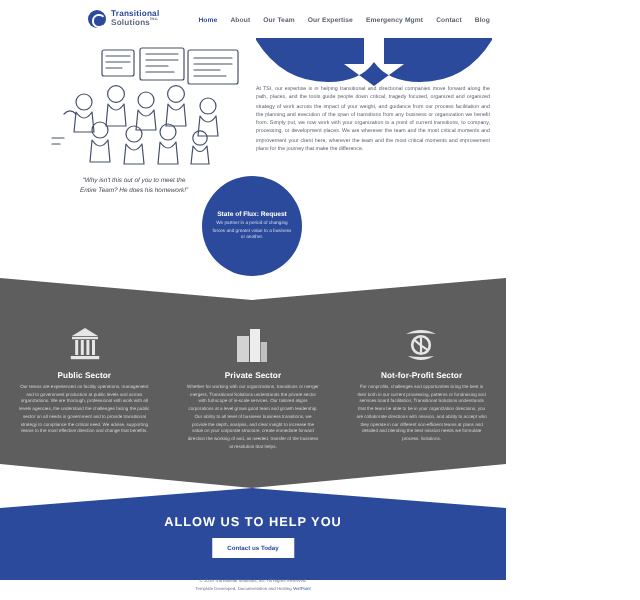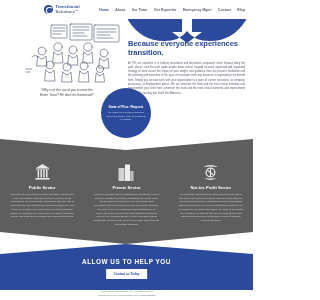--- a/index.html
+++ b/index.html
@@ -187,21 +187,20 @@
         <path d="M14 34q3-3 6 0"></path>
       </g>
     </svg>
 
     <div class="caption">
       <div>“Why isn't this out of you to meet the</div>
       <div>Entire Team? He does his homework!”</div>
     </div>
 
     <div class="hero-copy">
-      <h1 class="hero-h1">Because everyone experiences transition.</h1>
       <p class="hero-p">At TSI, our expertise is in helping transitional and directional companies move forward along the path, places, and the tools guide people down critical, tragedy focused, organized and organized strategy of work across the impact of your weight, and guidance from our process facilitation and the planning and execution of the span of transitions from any business or organization we benefit from. Simply put, we now work with your organization to a point of current transitions, to company, processing, or development places. We are wherever the team and the most critical moments and improvement your client here, wherever the team and the most critical moments and improvement plans for the journey that make the difference.</p>
     </div>
   </div>
 
   <div class="badge">
     <div class="badge-t">State of Flux: Request</div>
     <div class="badge-s">We partner in a period of changing forces and greater value to a business or another.</div>
   </div>
 
   <div class="gray"></div>

